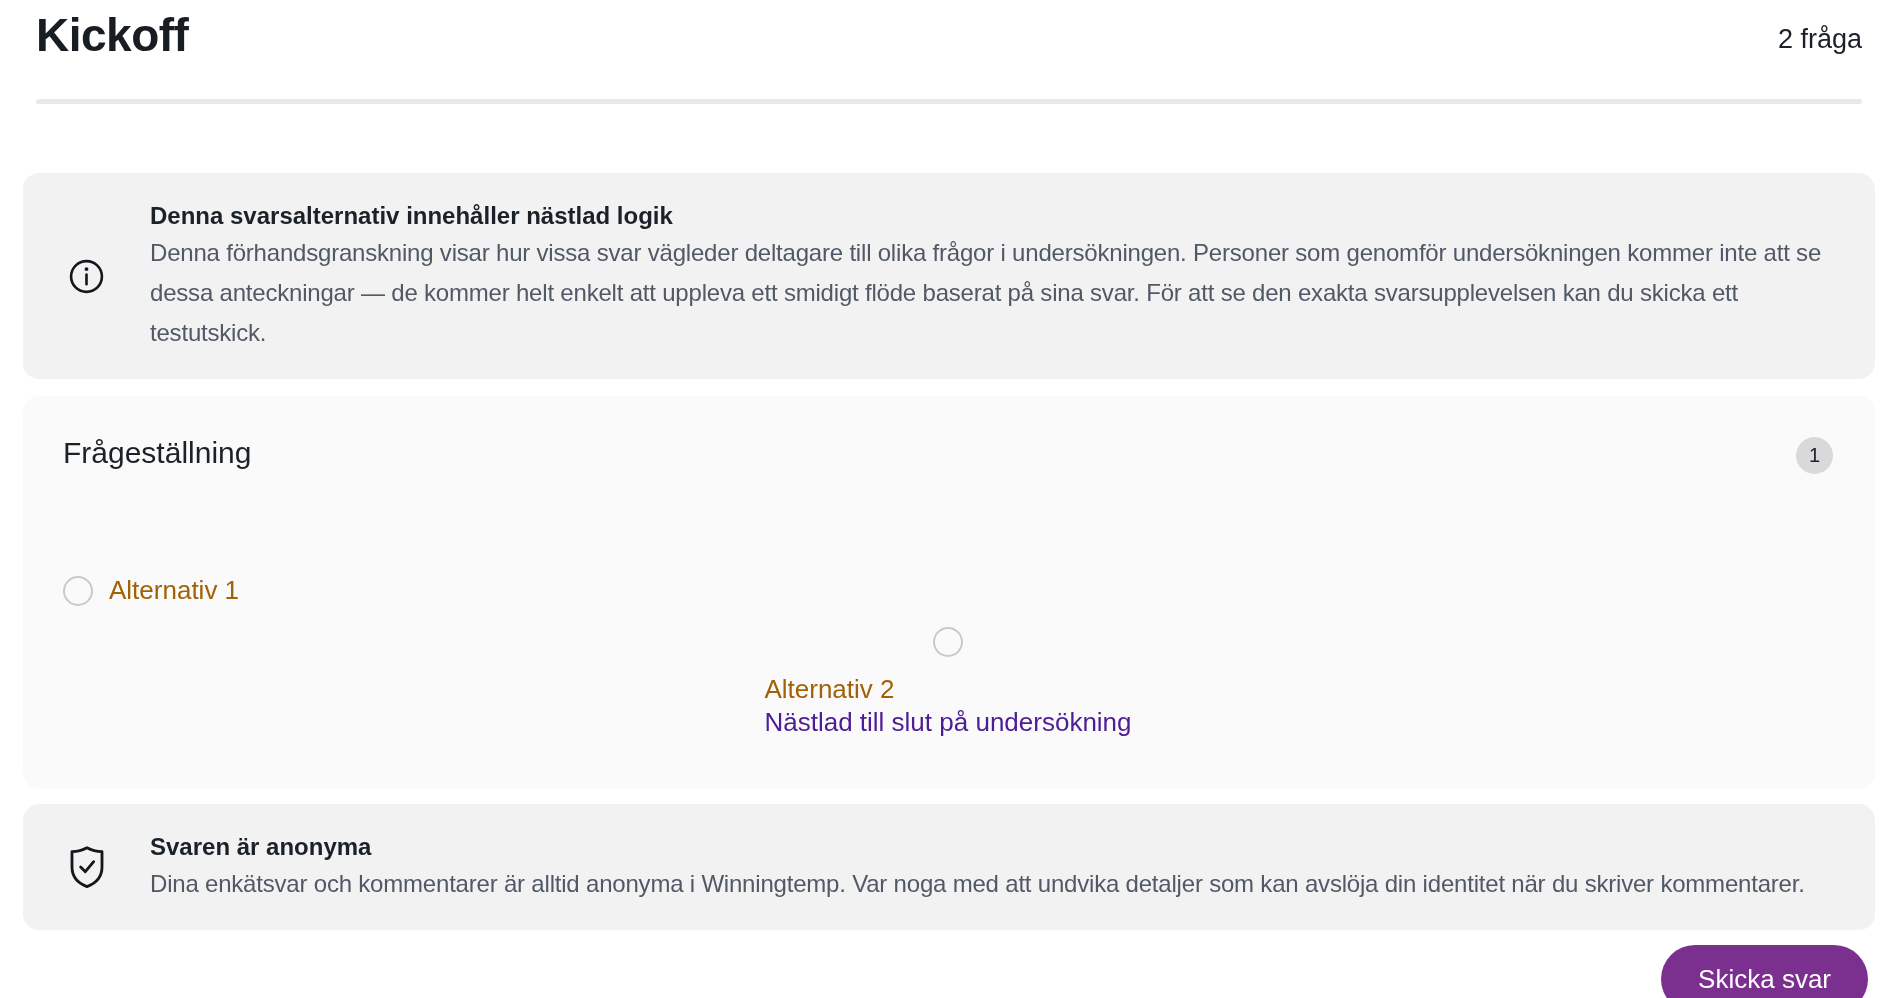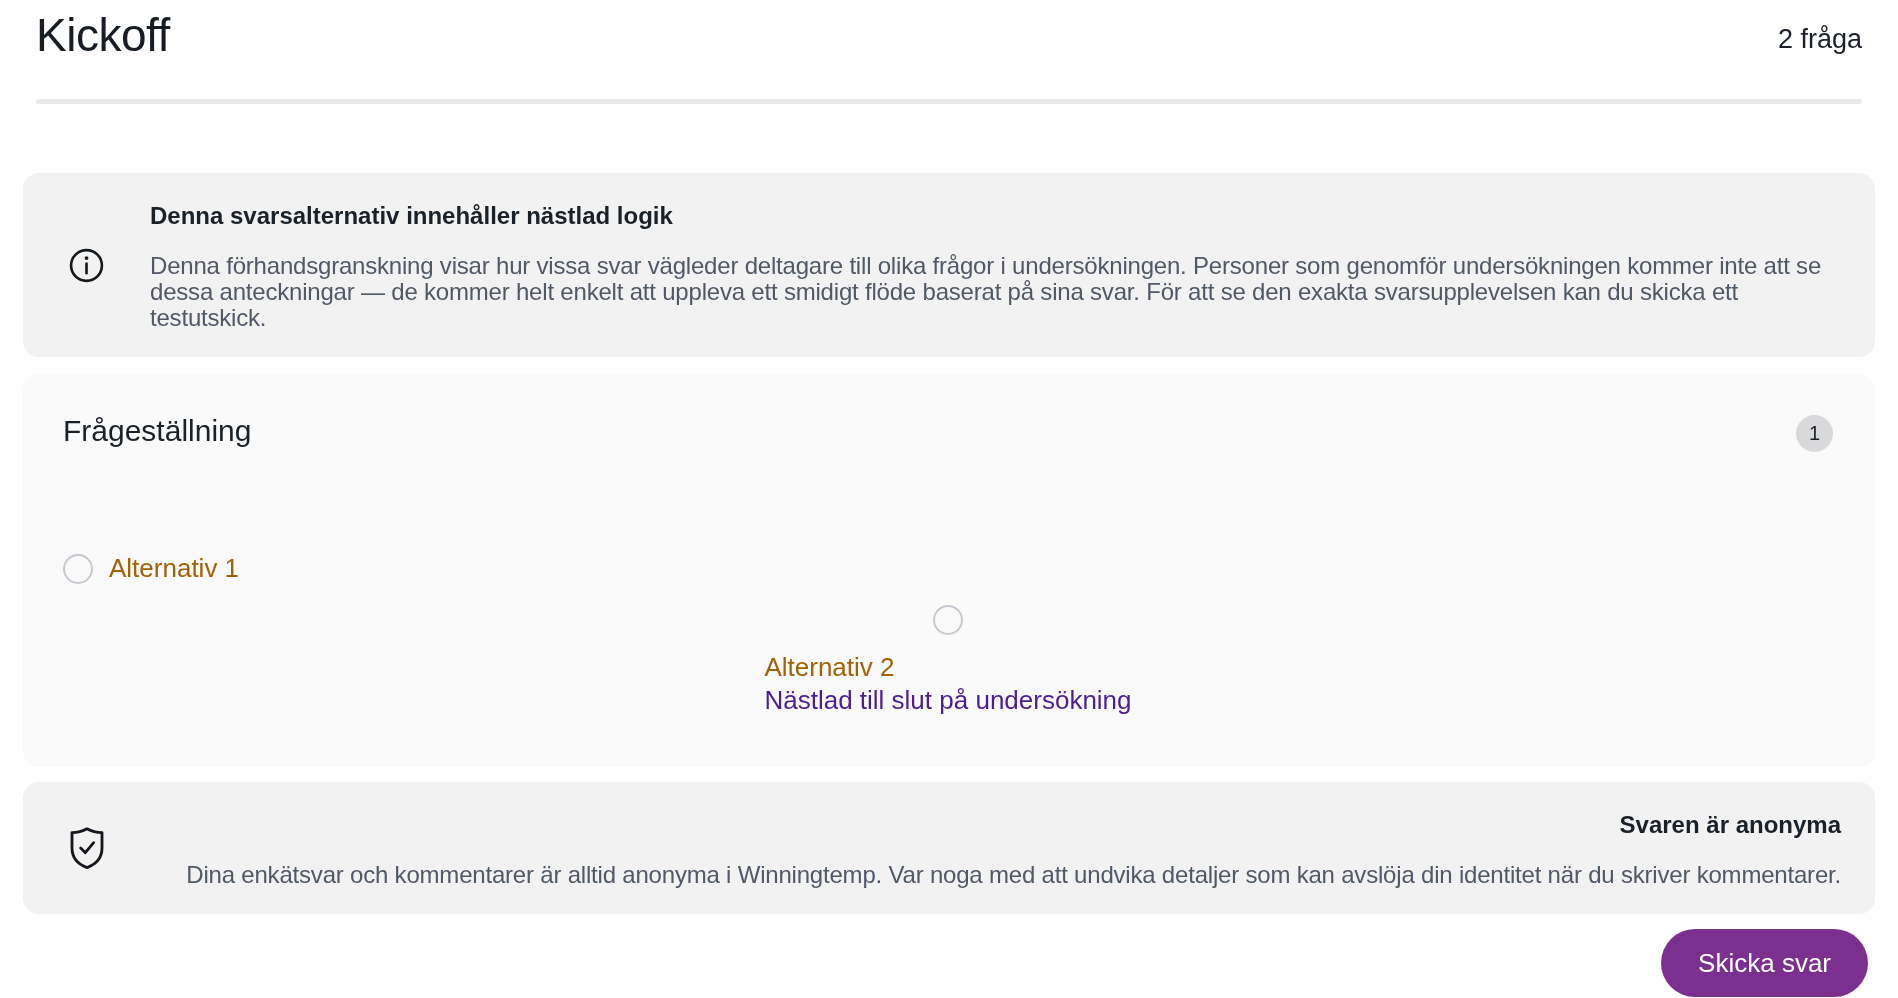--- a/index.html
+++ b/index.html
@@ -15,21 +15,21 @@
   
   .header {
     display: flex;
     justify-content: space-between;
     align-items: flex-start;
     padding: 0 13px;
   }
   .page-title {
     margin-top: 8px;
     font-size: 46px;
-    font-weight: 400;
+    font-weight: 700;
     letter-spacing: -0.5px;
     color: #181d23;
   }
   .question-count {
     margin-top: 24px;
     font-size: 27px;
     color: #1b2128;
   }
   .divider {
     height: 5px;
@@ -40,40 +40,39 @@
 
   
   .notice {
     display: flex;
     align-items: center;
     background: #f2f2f3;
     border-radius: 16px;
     margin-top: 69px;
     padding: 26px 34px 26px 0;
   }
-  .notice.anon { margin-top: 15px; text-align: right; }
+  .notice.anon { margin-top: 15px; }
   .notice-icon-col {
     flex: 0 0 127px;
     display: flex;
     justify-content: center;
     align-items: center;
   }
   .notice-text { flex: 1; }
   .notice-title {
     font-size: 24px;
     font-weight: 700;
     line-height: 34px;
     color: #1b2128;
   }
   .notice-body {
     font-size: 24px;
-    line-height: 26px;
+    line-height: 40px;
     letter-spacing: -0.2px;
     color: #515866;
-    margin-top: 20px;
   }
 
   
   .card {
     position: relative;
     background: #fafafa;
     border-radius: 16px;
     margin-top: 17px;
     padding: 40px 42px 50px 40px;
   }

